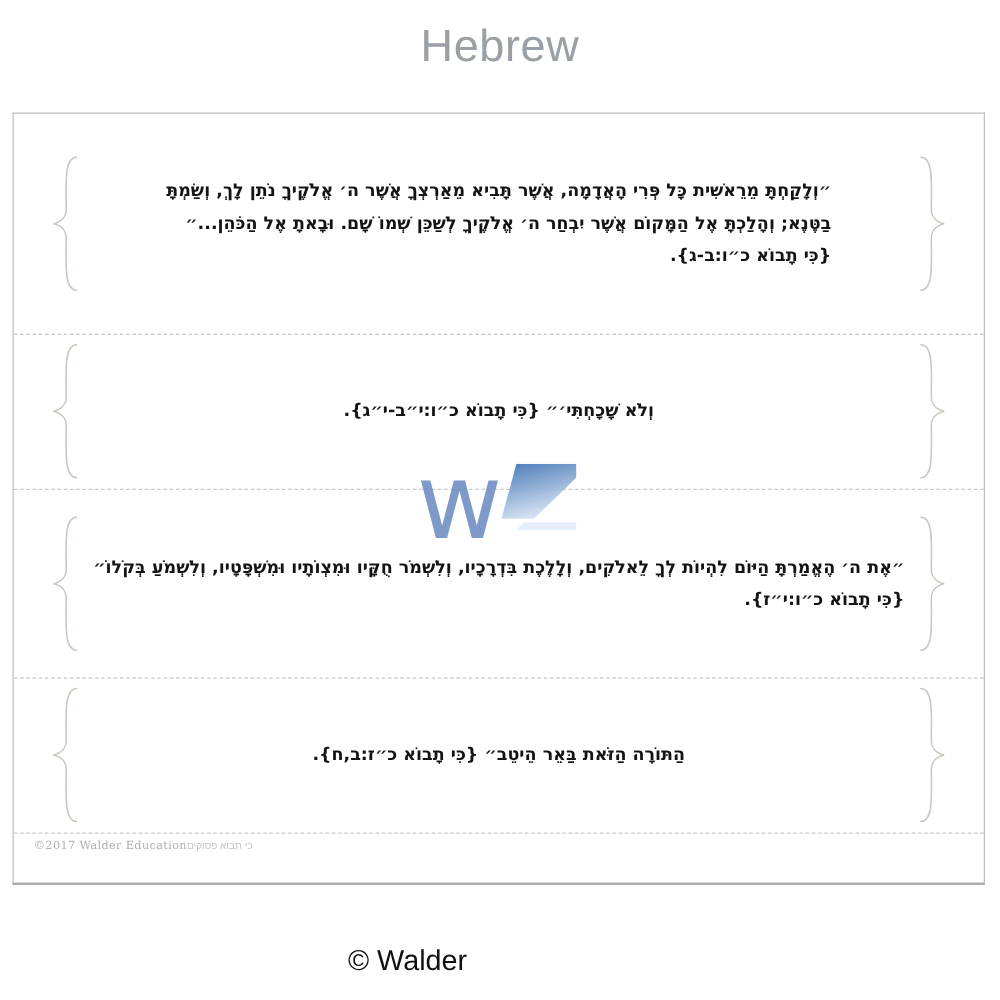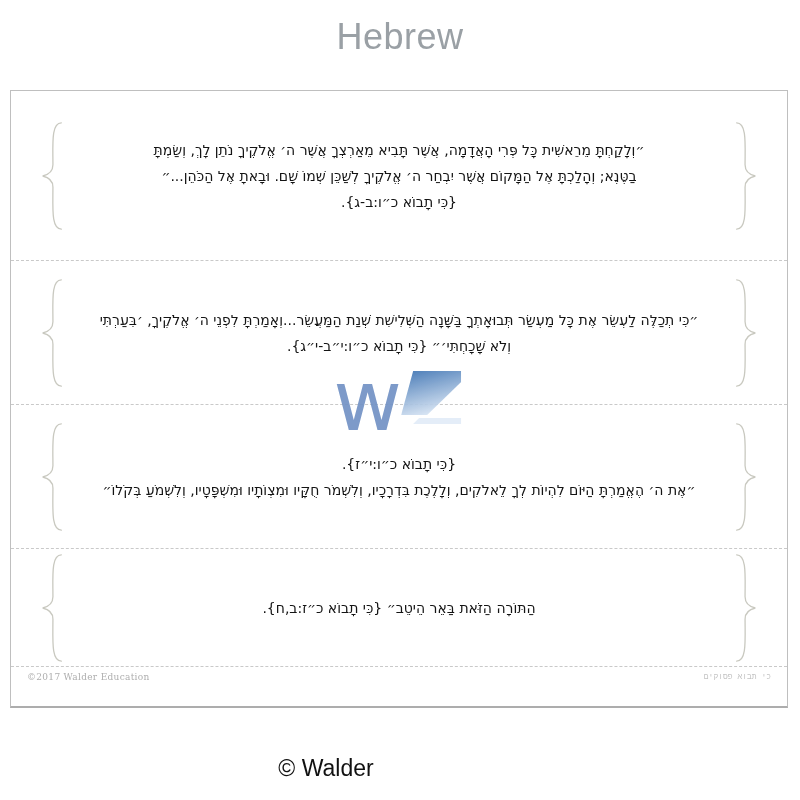--- a/index.html
+++ b/index.html
@@ -15,35 +15,35 @@
     position:absolute;left:10px;top:90px;width:778px;height:618px;
     border:1px solid #bfbfbf;border-bottom:2px solid #adadad;
     background:#fff;display:flex;flex-direction:column;box-sizing:border-box;
   }
   .section{
     flex:1 1 auto;position:relative;display:flex;align-items:center;
     justify-content:center;padding:0 78px;border-bottom:1px dashed #c9c9c9;
     overflow:hidden;
   }
   .sheet-footer{
-    height:34px;flex:0 0 auto;display:flex;justify-content:space-between;
+    height:34px;flex:0 0 auto;display:flex;justify-content:flex-start;
     align-items:flex-start;padding:5px 16px 0 16px;
   }
   .footer-left{
     font-family:"DejaVu Serif","Liberation Serif",serif;
     font-size:9px;color:#aeaeae;letter-spacing:.3px;
   }
   .footer-right{
     font-size:8px;color:#c3c3c3;direction:rtl;
-    font-family:Liberation Mono, monospace;
+    font-family:Liberation Sans, sans-serif;
   }
   .quote{
-    direction:rtl;text-align:center;z-index:2;position:relative;
+    direction:rtl;text-align:right;z-index:2;position:relative;
     font-family:"DejaVu Sans","Liberation Serif",sans-serif;
-    font-size:14px;line-height:26px;color:#141414;font-weight:400;
+    font-size:14px;line-height:26px;color:#141414;font-weight:700;
   }
   .quote div{white-space:nowrap;}
   .brace{
     position:absolute;top:50%;transform:translateY(-50%);
     width:34px;height:112px;
   }
   .brace.left{left:24px;}
   .brace.right{right:24px;transform:translateY(-50%) scaleX(-1);}
   .brace svg{width:100%;height:100%;display:block;}
   .watermark{
@@ -102,39 +102,38 @@
     </span>
   </div>
 
   <div class="section">
     <span class="brace left">
       <svg viewBox="0 0 34 120">
           <path d="M27 3 C16 3 18 26 18 48 C18 52 16 58 7 60 C16 62 18 68 18 72 C18 94 16 117 27 117" fill="none" stroke="#c9c9c0" stroke-width="1.4" stroke-linecap="round"></path>
         </svg>
     </span>
     <div class="quote">
-      <div>״כִּי תְכַלֶּה לַעְשֵׂר אֶת כָּל מַעְשַׂר תְּבוּאָתְךָ בַּשָּׁנָה הַשְּׁלִישִׁת שְׁנַת הַמַּעֲשֵׂר...וְאָמַרְתָּ לִפְנֵי ה׳ אֱלֹקֶיךָ, ׳בִּעַרְתִּי</div>
       <div>וְלֹא שָׁכָחְתִּי׳״ {כִּי תָבוֹא כ״ו:י״ב-י״ג}.</div>
     </div>
     <span class="brace right">
       <svg viewBox="0 0 34 120">
           <path d="M27 3 C16 3 18 26 18 48 C18 52 16 58 7 60 C16 62 18 68 18 72 C18 94 16 117 27 117" fill="none" stroke="#c9c9c0" stroke-width="1.4" stroke-linecap="round"></path>
         </svg>
     </span>
   </div>
 
   <div class="section">
     <span class="brace left">
       <svg viewBox="0 0 34 120">
           <path d="M27 3 C16 3 18 26 18 48 C18 52 16 58 7 60 C16 62 18 68 18 72 C18 94 16 117 27 117" fill="none" stroke="#c9c9c0" stroke-width="1.4" stroke-linecap="round"></path>
         </svg>
     </span>
     <div class="quote">
+      <div>״אֶת ה׳ הֶאֱמַרְתָּ הַיּוֹם לִהְיוֹת לְךָ לֵאלֹקִים, וְלָלֶכֶת בִּדְרָכָיו, וְלִשְׁמֹר חֻקָּיו וּמִצְוֹתָיו וּמִשְׁפָּטָיו, וְלִשְׁמֹעַ בְּקֹלוֹ״</div>
       <div>{כִּי תָבוֹא כ״ו:י״ז}.</div>
-      <div>״אֶת ה׳ הֶאֱמַרְתָּ הַיּוֹם לִהְיוֹת לְךָ לֵאלֹקִים, וְלָלֶכֶת בִּדְרָכָיו, וְלִשְׁמֹר חֻקָּיו וּמִצְוֹתָיו וּמִשְׁפָּטָיו, וְלִשְׁמֹעַ בְּקֹלוֹ״</div>
     </div>
     <span class="brace right">
       <svg viewBox="0 0 34 120">
           <path d="M27 3 C16 3 18 26 18 48 C18 52 16 58 7 60 C16 62 18 68 18 72 C18 94 16 117 27 117" fill="none" stroke="#c9c9c0" stroke-width="1.4" stroke-linecap="round"></path>
         </svg>
     </span>
   </div>
 
   <div class="section">
     <span class="brace left">

